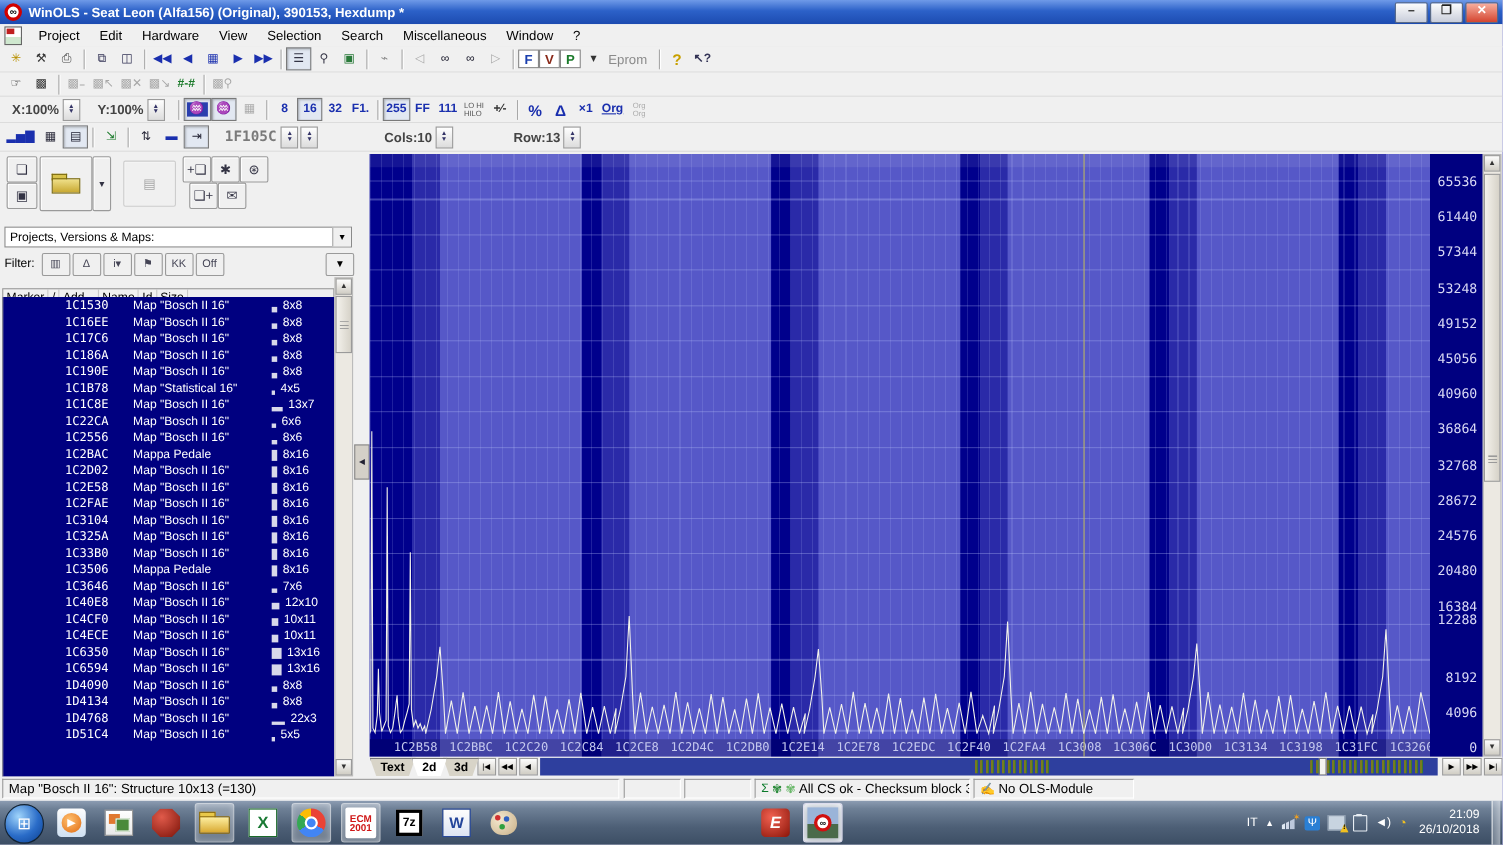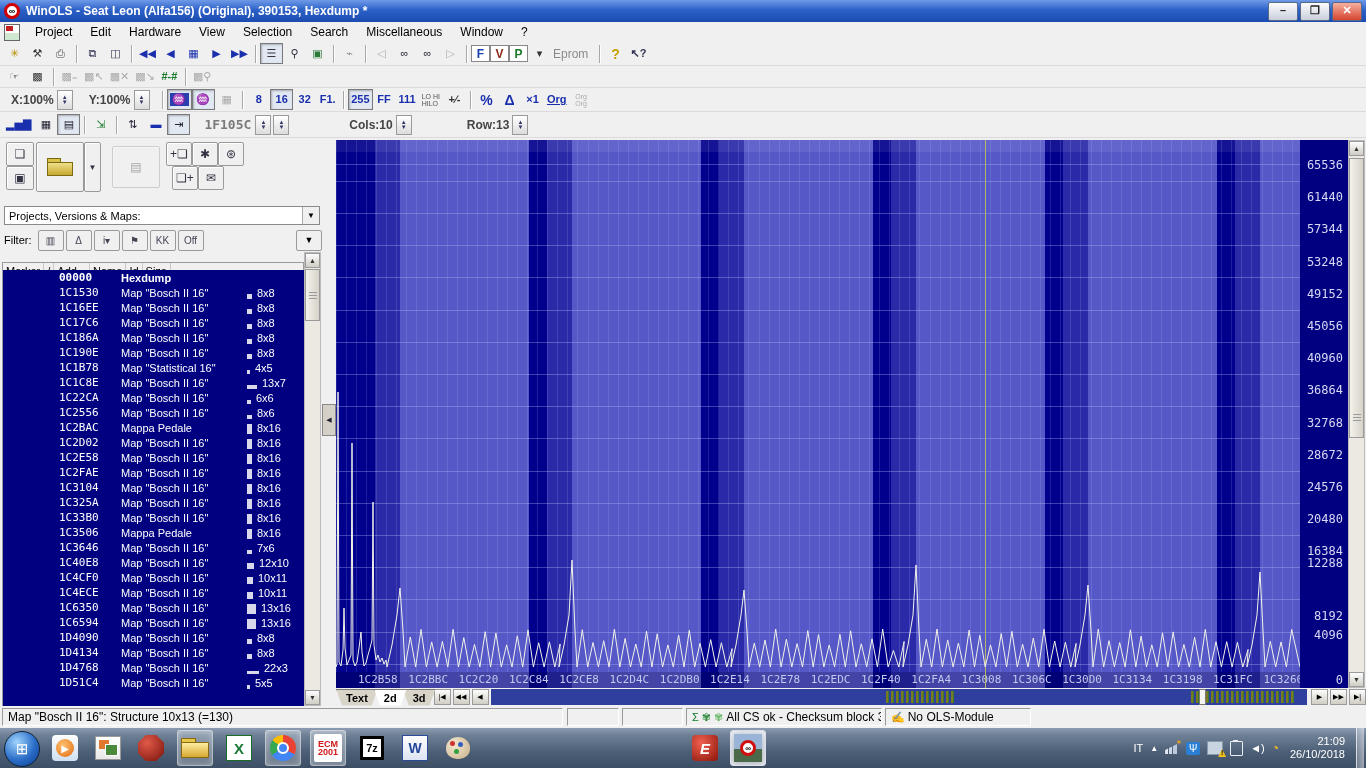--- a/index.html
+++ b/index.html
@@ -448,29 +448,20 @@
   <span>Marker</span>
       <span>/</span>
       <span>Add...</span>
       <span>Name</span>
       <span>Id</span>
       <span>Size</span>
     </div>
 
   <div class="maplist">
 
-      <div class="mrow bold">
-        <span class="c-marker"></span>
-        <span class="c-addr">00000</span>
-        <span class="c-name">Hexdump</span>
-        <span class="c-size">
-          <span class=""></span>
-          <span></span>
-        </span>
-      </div>
 
 
       <div class="mrow">
         <span class="c-marker"></span>
         <span class="c-addr">1C1530</span>
         <span class="c-name">Map "Bosch II 16"</span>
         <span class="c-size">
           <span class="sq sqA"></span>
           <span>8x8</span>
         </span>
@@ -800,21 +791,21 @@
     <div class="ylab" style="top: 179px;">45056</div>
     <div class="ylab" style="top: 211.2px;">40960</div>
     <div class="ylab" style="top: 243.4px;">36864</div>
     <div class="ylab" style="top: 275.6px;">32768</div>
     <div class="ylab" style="top: 307.8px;">28672</div>
     <div class="ylab" style="top: 340px;">24576</div>
     <div class="ylab" style="top: 372.2px;">20480</div>
     <div class="ylab" style="top: 404.4px;">16384</div>
     <div class="ylab" style="top: 416px;">12288</div>
     <div class="ylab" style="top: 468.8px;">8192</div>
-    <div class="ylab" style="top: 488px;">4096</div>
+    <div class="ylab" style="top: 501px;">4096</div>
     <div class="ylab" style="top: 533.2px;">0</div>
   </div>
 <div class="vscroll" style="left:1348px;top:140px;height:548px">
   <span class="sbtn" style="top:0">▲</span>
   <div class="sthumb" style="top:17px;height:280px">
       <span class="grip" style="top:255px"></span>
     </div>
   <span class="sbtn" style="bottom:0">▼</span>
 </div>
 

